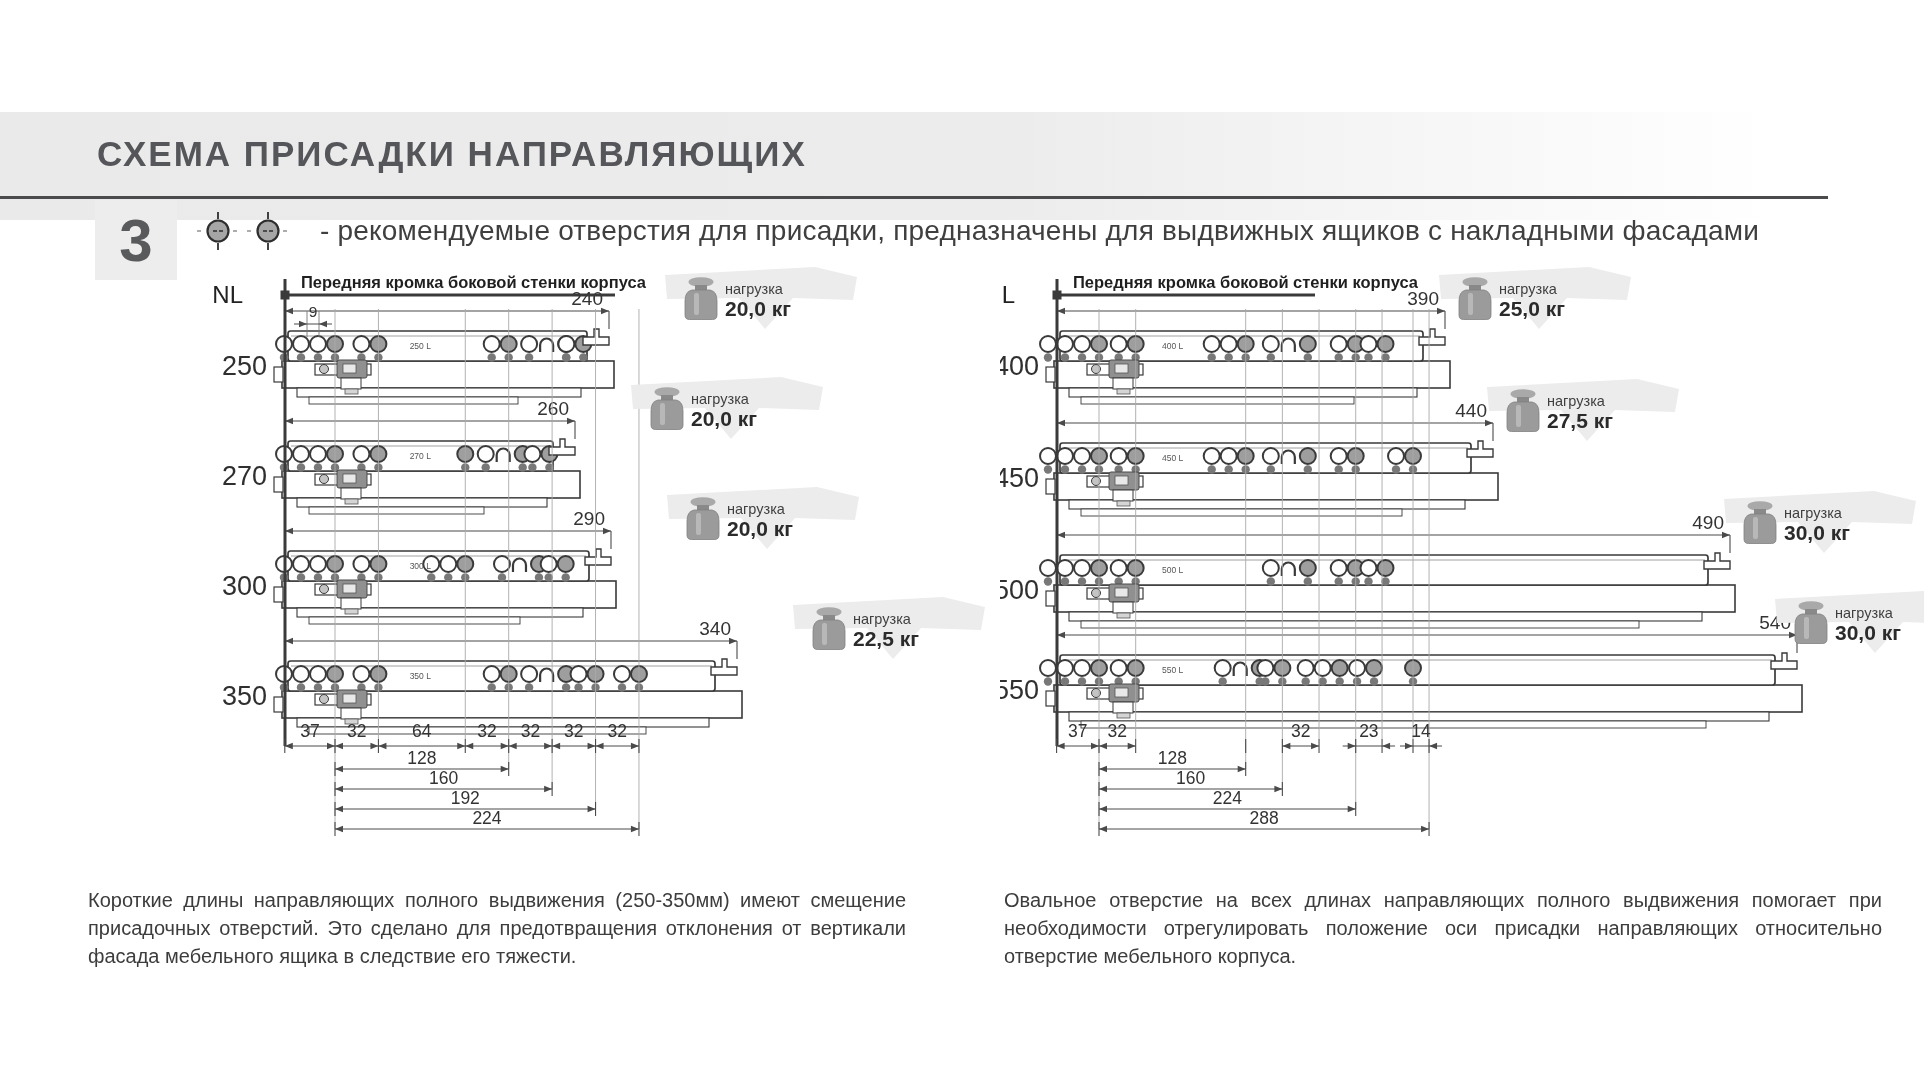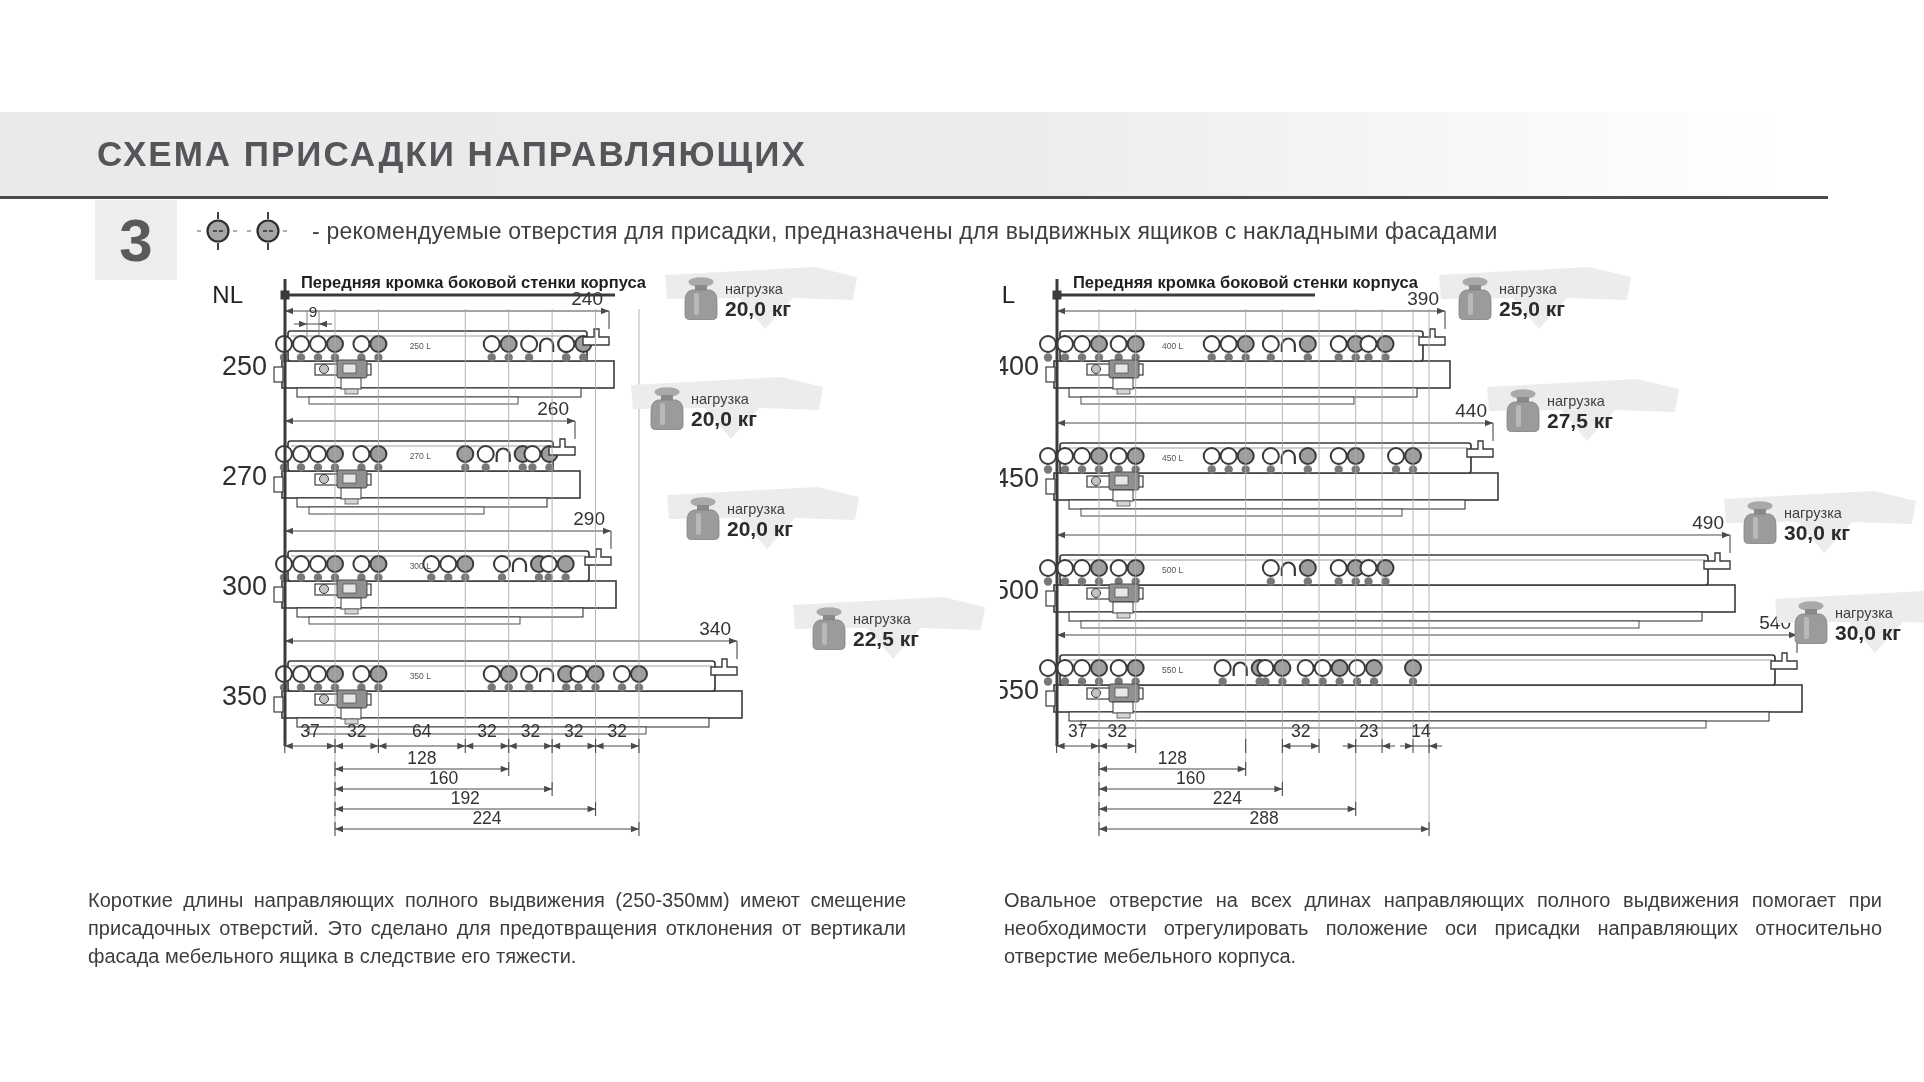--- a/index.html
+++ b/index.html
@@ -1,28 +1,28 @@
 <!DOCTYPE html>
 <html><head>
 <meta charset="utf-8">
 <style>
   html,body{margin:0;padding:0;background:#fff;}
   body{width:1924px;height:1082px;position:relative;overflow:hidden;
        font-family:"Liberation Sans","DejaVu Sans",sans-serif;color:#3d3d3d;}
-  .band{position:absolute;left:0;top:112px;width:1828px;height:84px;
+  .band{position:absolute;left:0;top:112px;width:1828px;height:108px;
         background:linear-gradient(90deg,#eaeaea 0%,#ececec 55%,#ffffff 97%);}
   .band h1{margin:0;padding-left:97px;line-height:84px;font-size:35px;font-weight:700;
            letter-spacing:2px;color:#55565a;}
   .rule{position:absolute;left:0;top:196px;width:1828px;height:3px;background:#4b4b4d;}
   .numbox{position:absolute;left:95px;top:200px;width:82px;height:80px;background:#ededed;
           display:flex;align-items:center;justify-content:center;
           font-size:60px;font-weight:700;color:#595a5c;}
   .legend{position:absolute;left:196px;top:209px;height:44px;display:flex;align-items:center;}
   .legend svg{margin-right:6px;}
-  .legend .ltext{margin-left:16px;font-size:23px;color:#3f3f3f;letter-spacing:.2px;}
+  .legend .ltext{margin-left:24px;font-size:28px;color:#3f3f3f;letter-spacing:.2px;}
   .diag{position:absolute;}
   #diag0{left:175px;top:265px;}
   #diag1{left:1000px;top:265px;}
   svg{font-family:"Liberation Sans","DejaVu Sans",sans-serif;}
   .note{position:absolute;top:866px;font-size:20px;line-height:28px;text-align:justify;color:#3d3d3d;}
   #note-left{left:88px;width:818px;}
   #note-right{left:1004px;width:878px;}
 </style>
 </head>
 <body>

